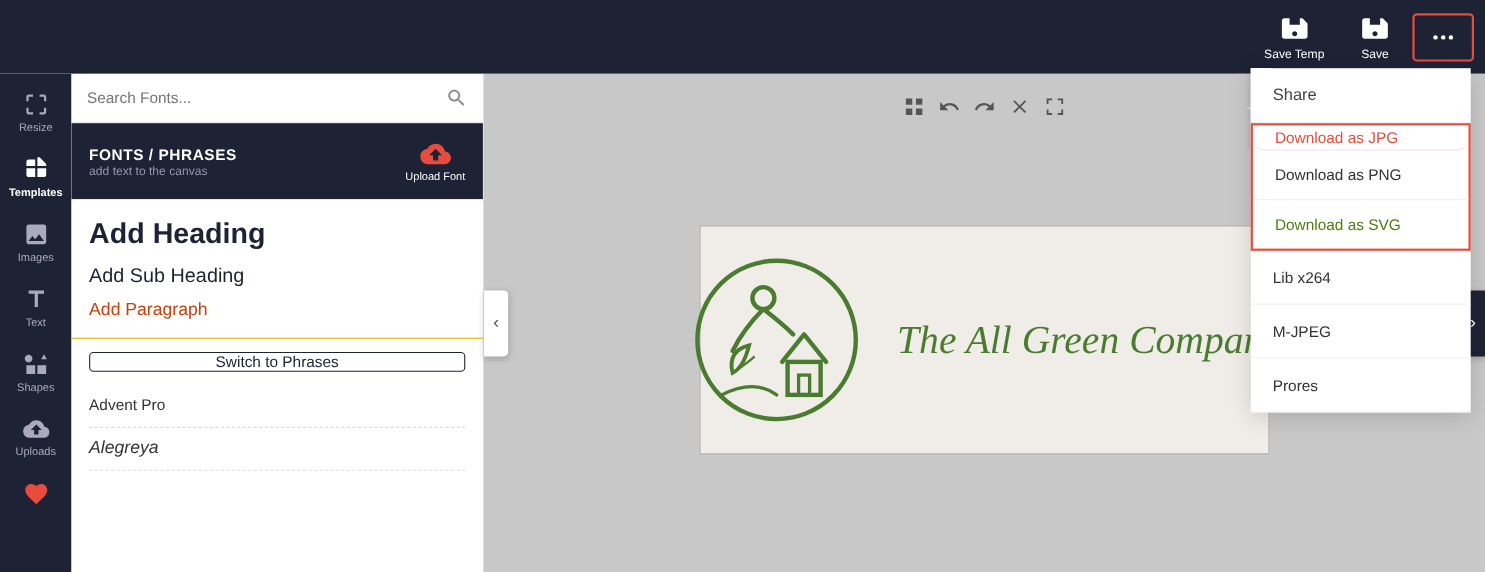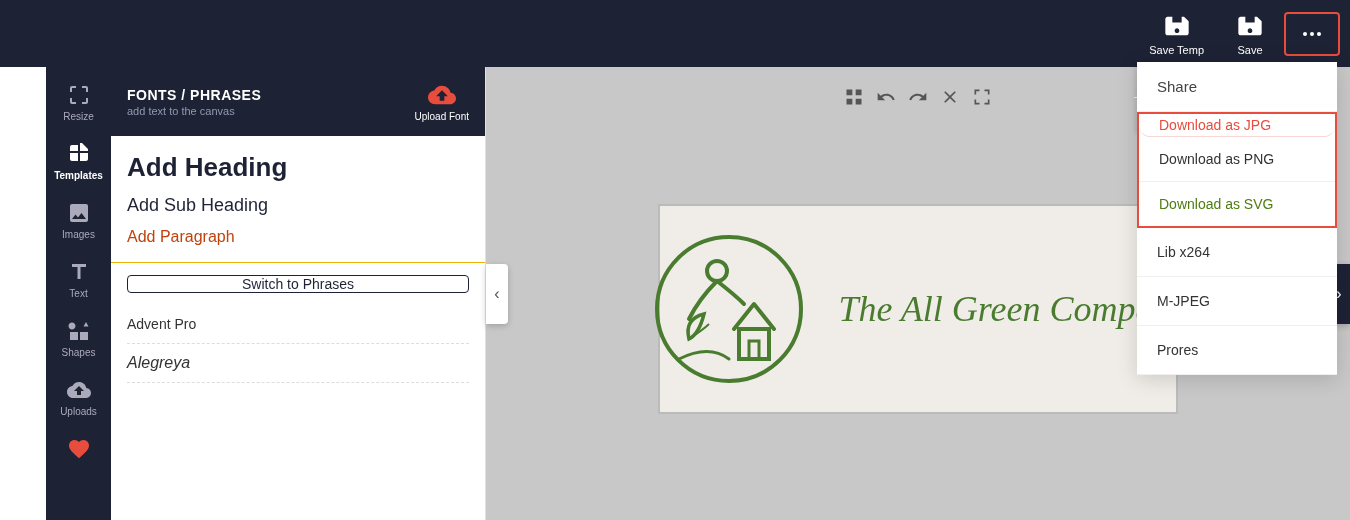--- a/index.html
+++ b/index.html
@@ -51,21 +51,20 @@
     
     .icon-sidebar {
       width: 65px;
       background: #1e2235;
       display: flex;
       flex-direction: column;
       align-items: center;
       padding-top: 8px;
       gap: 4px;
       flex-shrink: 0;
-      margin-left: 46px;
     }
     .icon-sidebar-item {
       display: flex;
       flex-direction: column;
       align-items: center;
       justify-content: center;
       color: #aab;
       font-size: 10px;
       padding: 8px 6px;
       cursor: pointer;
@@ -322,20 +321,26 @@
     </div>
     <div class="icon-sidebar-item">
       <svg viewBox="0 0 24 24" fill="#e74c3c">
           <path d="M12 21.35l-1.45-1.32C5.4 15.36 2 12.28 2 8.5 2 5.42 4.42 3 7.5 3c1.74 0 3.41.81 4.5 2.09C13.09 3.81 14.76 3 16.5 3 19.58 3 22 5.42 22 8.5c0 3.78-3.4 6.86-8.55 11.54L12 21.35z"></path>
         </svg>
       <span style="color:#aab;font-size:10px;"></span>
     </div>
   </div>
 
   <div class="left-panel">
+    <div class="search-bar">
+      <input type="text" placeholder="Search Fonts..." style="">
+      <svg viewBox="0 0 24 24">
+          <path d="M15.5 14h-.79l-.28-.27C15.41 12.59 16 11.11 16 9.5 16 5.91 13.09 3 9.5 3S3 5.91 3 9.5 5.91 16 9.5 16c1.61 0 3.09-.59 4.23-1.57l.27.28v.79l5 4.99L20.49 19l-4.99-5zm-6 0C7.01 14 5 11.99 5 9.5S7.01 5 9.5 5 14 7.01 14 9.5 11.99 14 9.5 14z"></path>
+        </svg>
+    </div>
 
     <div class="panel-header">
       <div class="panel-header-left">
         <h3>FONTS / PHRASES</h3>
         <p>add text to the canvas</p>
       </div>
       <div class="upload-font-btn">
         <svg viewBox="0 0 24 24">
             <path d="M19.35 10.04C18.67 6.59 15.64 4 12 4 9.11 4 6.6 5.64 5.35 8.04 2.34 8.36 0 10.91 0 14c0 3.31 2.69 6 6 6h13c2.76 0 5-2.24 5-5 0-2.64-2.05-4.78-4.65-4.96zM14 13v4h-4v-4H7l5-5 5 5h-3z"></path>
           </svg>

